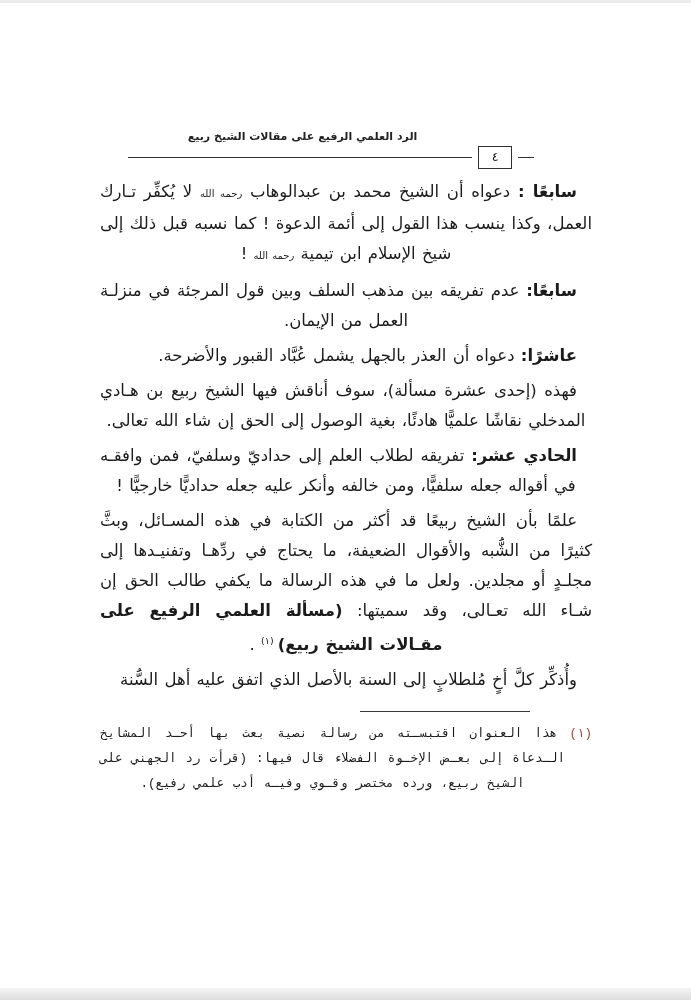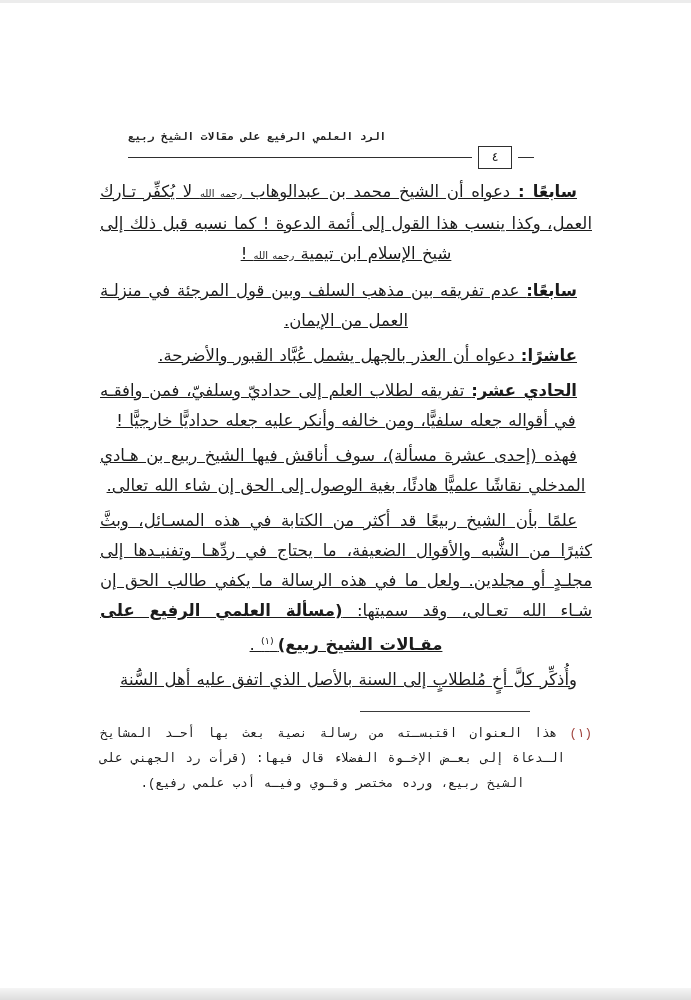--- a/index.html
+++ b/index.html
@@ -21,41 +21,41 @@
     background: linear-gradient(180deg, #f5f5f5, #dddddd);
   }
   .page-content {
     position: absolute; top: 130px; left: 100px; width: 492px;
     direction: rtl;
   }
   
   .running-header { direction: ltr; }
   .header-title {
     width: 349px; margin-left: 28px; margin-bottom: 2px;
+    text-align: center;
     font-size: 11px; font-weight: bold; line-height: 14px;
     color: #222;
-    font-family: Liberation Mono, monospace;
   }
   .header-rule {
     display: flex; align-items: center; direction: ltr;
   }
   .rule-long {
     flex: 0 0 344px; margin-left: 28px; height: 0;
     border-top: 1.6px solid #2f2f2f;
   }
   .page-number-box {
     width: 34px; height: 23px; margin: 0 6px;
     border: 1.5px solid #2f2f2f;
     display: flex; align-items: center; justify-content: center;
     font-size: 12.5px; line-height: 1;
     background: #fff;
   }
   .rule-short { width: 16px; height: 0; border-top: 1.6px solid #2f2f2f; }
   
-  .body-text { margin-top: 8px; text-decoration: underline; }
+  .body-text { margin-top: 8px; }
   .body-text p {
     font-size: 16.5px; line-height: 30px;
     margin: 0 0 5px 0;
     text-align: justify; text-align-last: center;
     text-indent: 15px;
     word-spacing: 1px;
   }
   .body-text p.single { text-align-last: auto; }
   .lead { font-weight: bold; }
   .honorific { font-size: 10px; }
@@ -94,23 +94,23 @@
 
   <div class="body-text">
 
     <p><span class="lead">سابعًا :</span><span> دعواه أن الشيخ محمد بن عبدالوهاب </span><span class="honorific">رحمه الله</span><span> لا يُكفِّر تـارك العمل، وكذا ينسب هذا القول إلى أئمة الدعوة ! كما نسبه قبل ذلك إلى شيخ الإسلام ابن تيمية </span><span class="honorific">رحمه الله</span><span> !</span></p>
 
 
     <p><span class="lead">سابعًا:</span><span> عدم تفريقه بين مذهب السلف وبين قول المرجئة في منزلـة العمل من الإيمان.</span></p>
 
     <p class="single"><span class="lead">عاشرًا:</span><span> دعواه أن العذر بالجهل يشمل عُبَّاد القبور والأضرحة.</span></p>
 
+    <p><span>فهذه (إحدى عشرة مسألة)، سوف أناقش فيها الشيخ ربيع بن هـادي المدخلي نقاشًا علميًّا هادئًا، بغية الوصول إلى الحق إن شاء الله تعالى.</span></p>
+
     <p><span class="lead">الحادي عشر:</span><span> تفريقه لطلاب العلم إلى حداديّ وسلفيّ، فمن وافقـه في أقواله جعله سلفيًّا، ومن خالفه وأنكر عليه جعله حداديًّا خارجيًّا !</span></p>
-
-    <p><span>فهذه (إحدى عشرة مسألة)، سوف أناقش فيها الشيخ ربيع بن هـادي المدخلي نقاشًا علميًّا هادئًا، بغية الوصول إلى الحق إن شاء الله تعالى.</span></p>
 
     <p><span>علمًا بأن الشيخ ربيعًا قد أكثر من الكتابة في هذه المسـائل، وبثَّ كثيرًا من الشُّبه والأقوال الضعيفة، ما يحتاج في ردِّهـا وتفنيـدها إلى مجلـدٍ أو مجلدين. ولعل ما في هذه الرسالة ما يكفي طالب الحق إن شـاء الله تعـالى، وقد سميتها: </span><span class="book-title">(مسألة العلمي الرفيع على مقـالات الشيخ ربيع)</span><sup class="fn-ref"> (١)</sup><span> .</span></p>
 
     <p class="single"><span>وأُذكِّر كلَّ أخٍ مُلطلابٍ إلى السنة بالأصل الذي اتفق عليه أهل السُّنة</span></p>
 
   </div>
 
   <div class="footnote-sep"></div>
 
   <div class="footnote-text"><span class="fn-marker">(١)</span><span> هذا العنوان اقتبسـته من رسالة نصية بعث بها أحـد المشايخ الـدعاة إلى بعـض الإخـوة الفضلاء قال فيها: (قرأت رد الجهني على الشيخ ربيع، ورده مختصر وقـوي وفيـه أدب علمي رفيع).</span></div>

